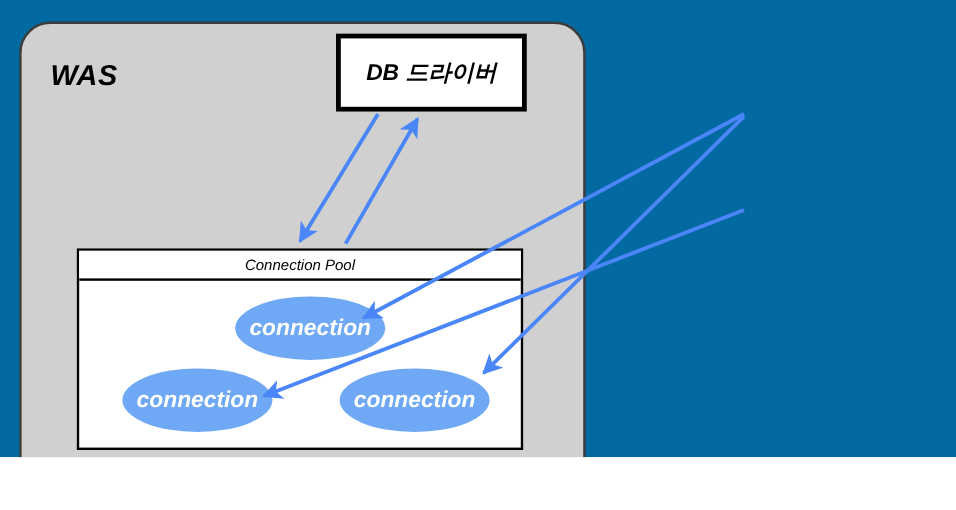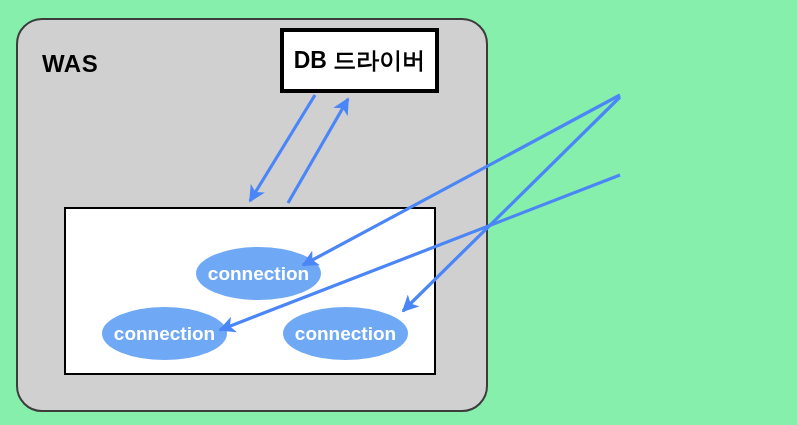--- a/index.html
+++ b/index.html
@@ -6,23 +6,24 @@
     margin: 0;
     padding: 0;
     background: #ffffff;
   }
   body {
     font-family: "Liberation Sans", sans-serif;
   }
   #canvas {
     position: relative;
     width: 797px;
-    height: 425px;
-    background: #86efac;
+    height: 381px;
+    background: #0369a1;
     overflow: hidden;
+    font-style: italic;
   }
   
   #was-box {
     position: absolute;
     left: 16px;
     top: 18px;
     width: 472px;
     height: 394px;
     background: #d0d0d0;
     border: 2px solid #3c3c3c;
@@ -46,21 +47,21 @@
     width: 159px;
     height: 65px;
     background: #ffffff;
     border: 4px solid #000000;
     box-sizing: border-box;
     display: flex;
     align-items: center;
     justify-content: center;
   }
   #db-driver-label {
-    font-size: 23px;
+    font-size: 19px;
     font-weight: bold;
     color: #000000;
   }
   
   #pool-box {
     position: absolute;
     left: 64px;
     top: 207px;
     width: 372px;
     height: 168px;
@@ -122,20 +123,23 @@
 </style>
 </head>
 <body>
 
 <div id="canvas">
 
   <div id="was-box"></div>
   <div id="was-label">WAS</div>
 
   <div id="pool-box">
+    <div id="pool-header">
+      <span id="pool-header-label">Connection Pool</span>
+    </div>
     <div class="conn-ellipse" id="conn-top">connection</div>
     <div class="conn-ellipse" id="conn-left">connection</div>
     <div class="conn-ellipse" id="conn-right">connection</div>
   </div>
 
   <div id="db-driver-box">
     <span id="db-driver-label">DB 드라이버</span>
   </div>
 
 

